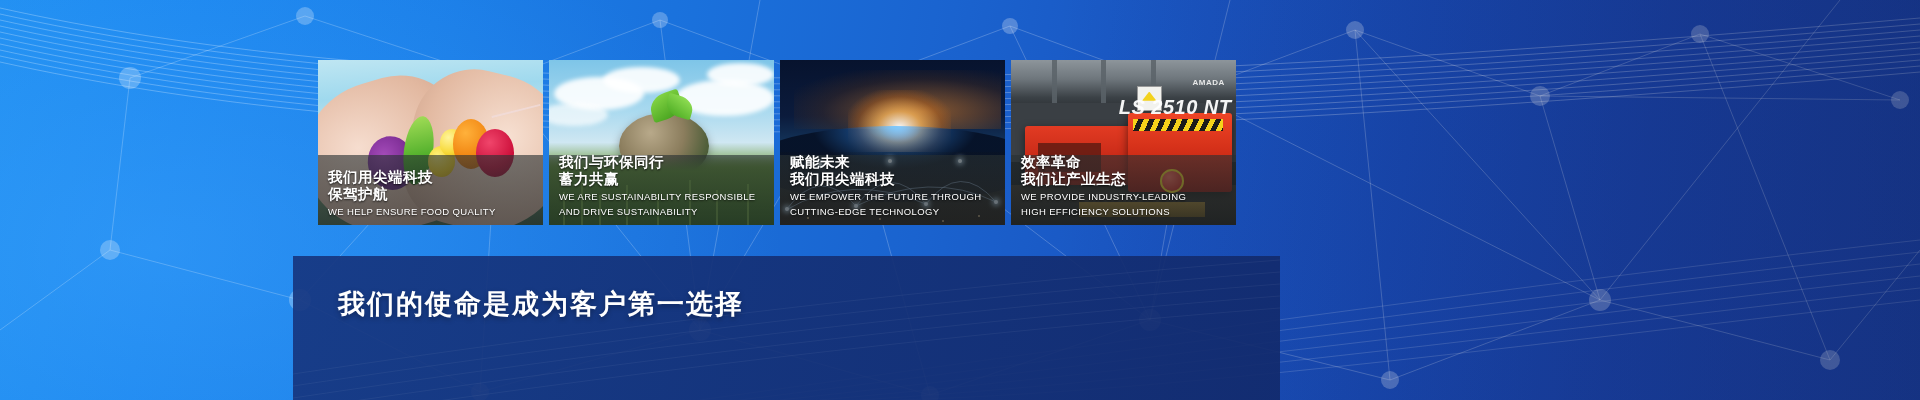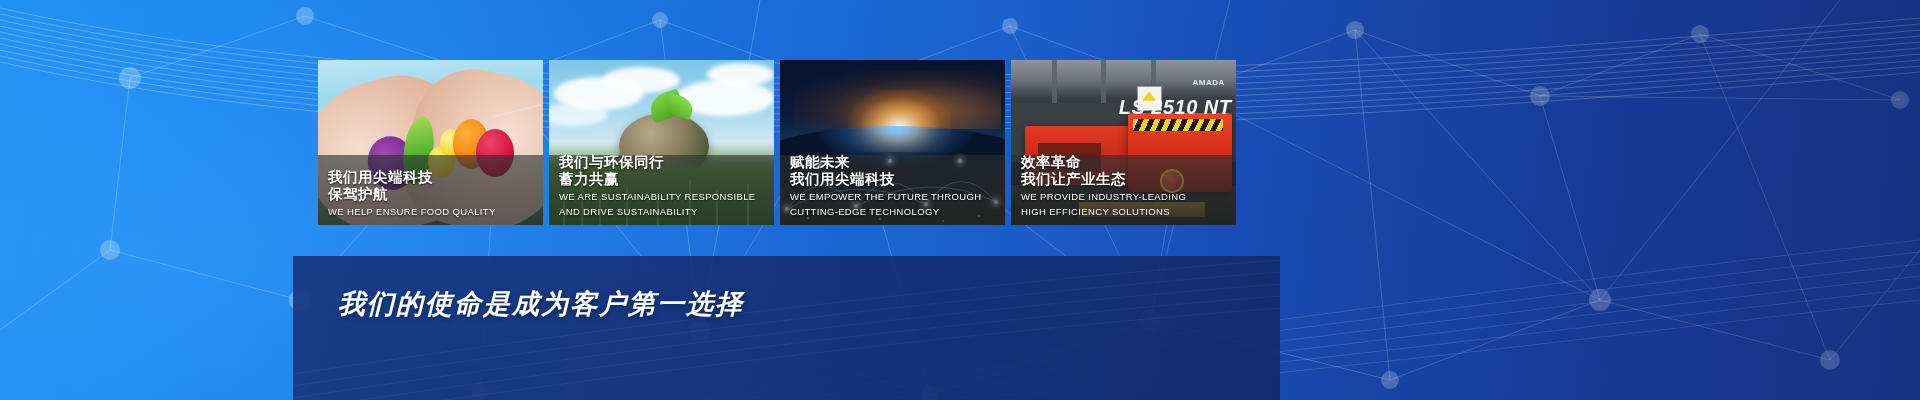--- a/index.html
+++ b/index.html
@@ -152,21 +152,21 @@
   
   .banner{
     position:absolute;left:293px;top:256px;width:987px;height:144px;
     background:linear-gradient(105deg,rgba(22,54,128,.92),rgba(20,47,116,.92) 55%,rgba(18,42,108,.92));
     z-index:6;overflow:hidden;
   }
   .banner .bwaves{position:absolute;inset:0;opacity:.5;}
   .banner .btitle{
     position:absolute;left:45px;top:30px;
     color:#ffffff;font-size:27px;font-weight:700;letter-spacing:2px;
-    text-shadow:0 2px 5px rgba(0,0,0,.35);white-space:nowrap;font-style:italic;
+    text-shadow:0 2px 5px rgba(0,0,0,.35);white-space:nowrap;
   }
 </style>
 </head>
 <body>
 
 <div class="stage">
 
   <div class="bg-base"></div>
 
   <svg class="bg-net" viewBox="0 0 1920 400" preserveAspectRatio="none" aria-hidden="true">

